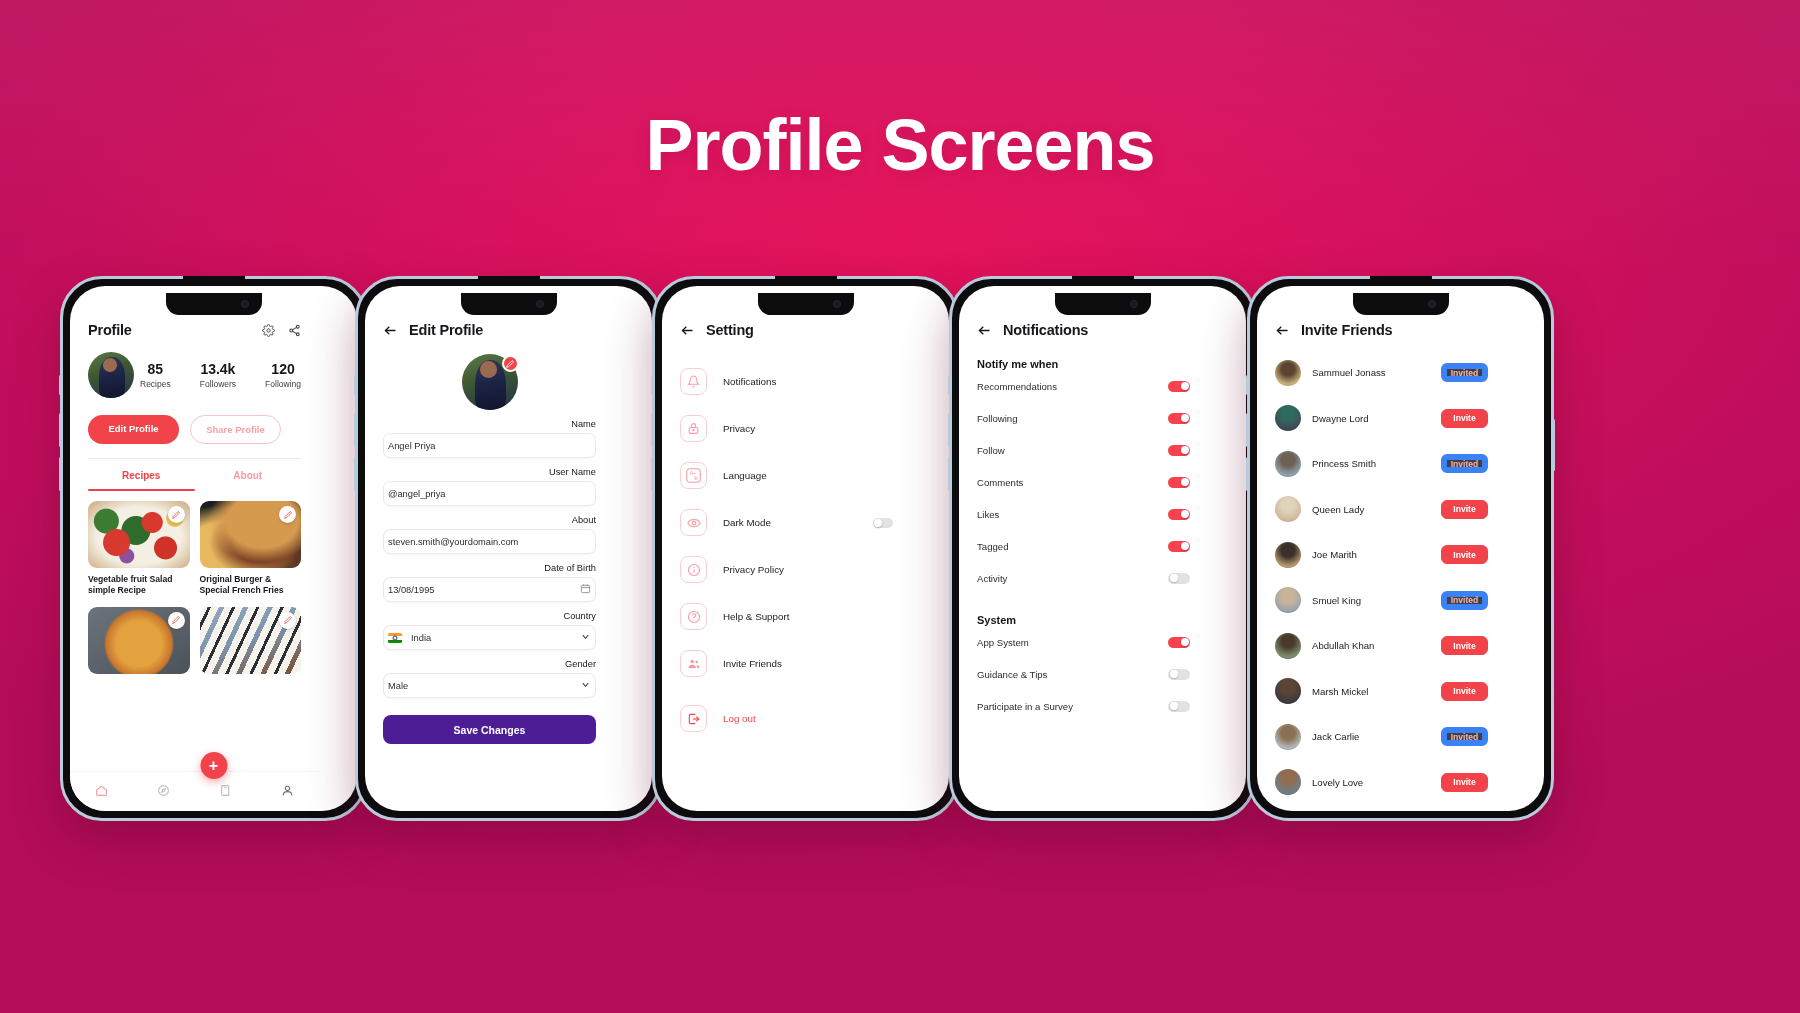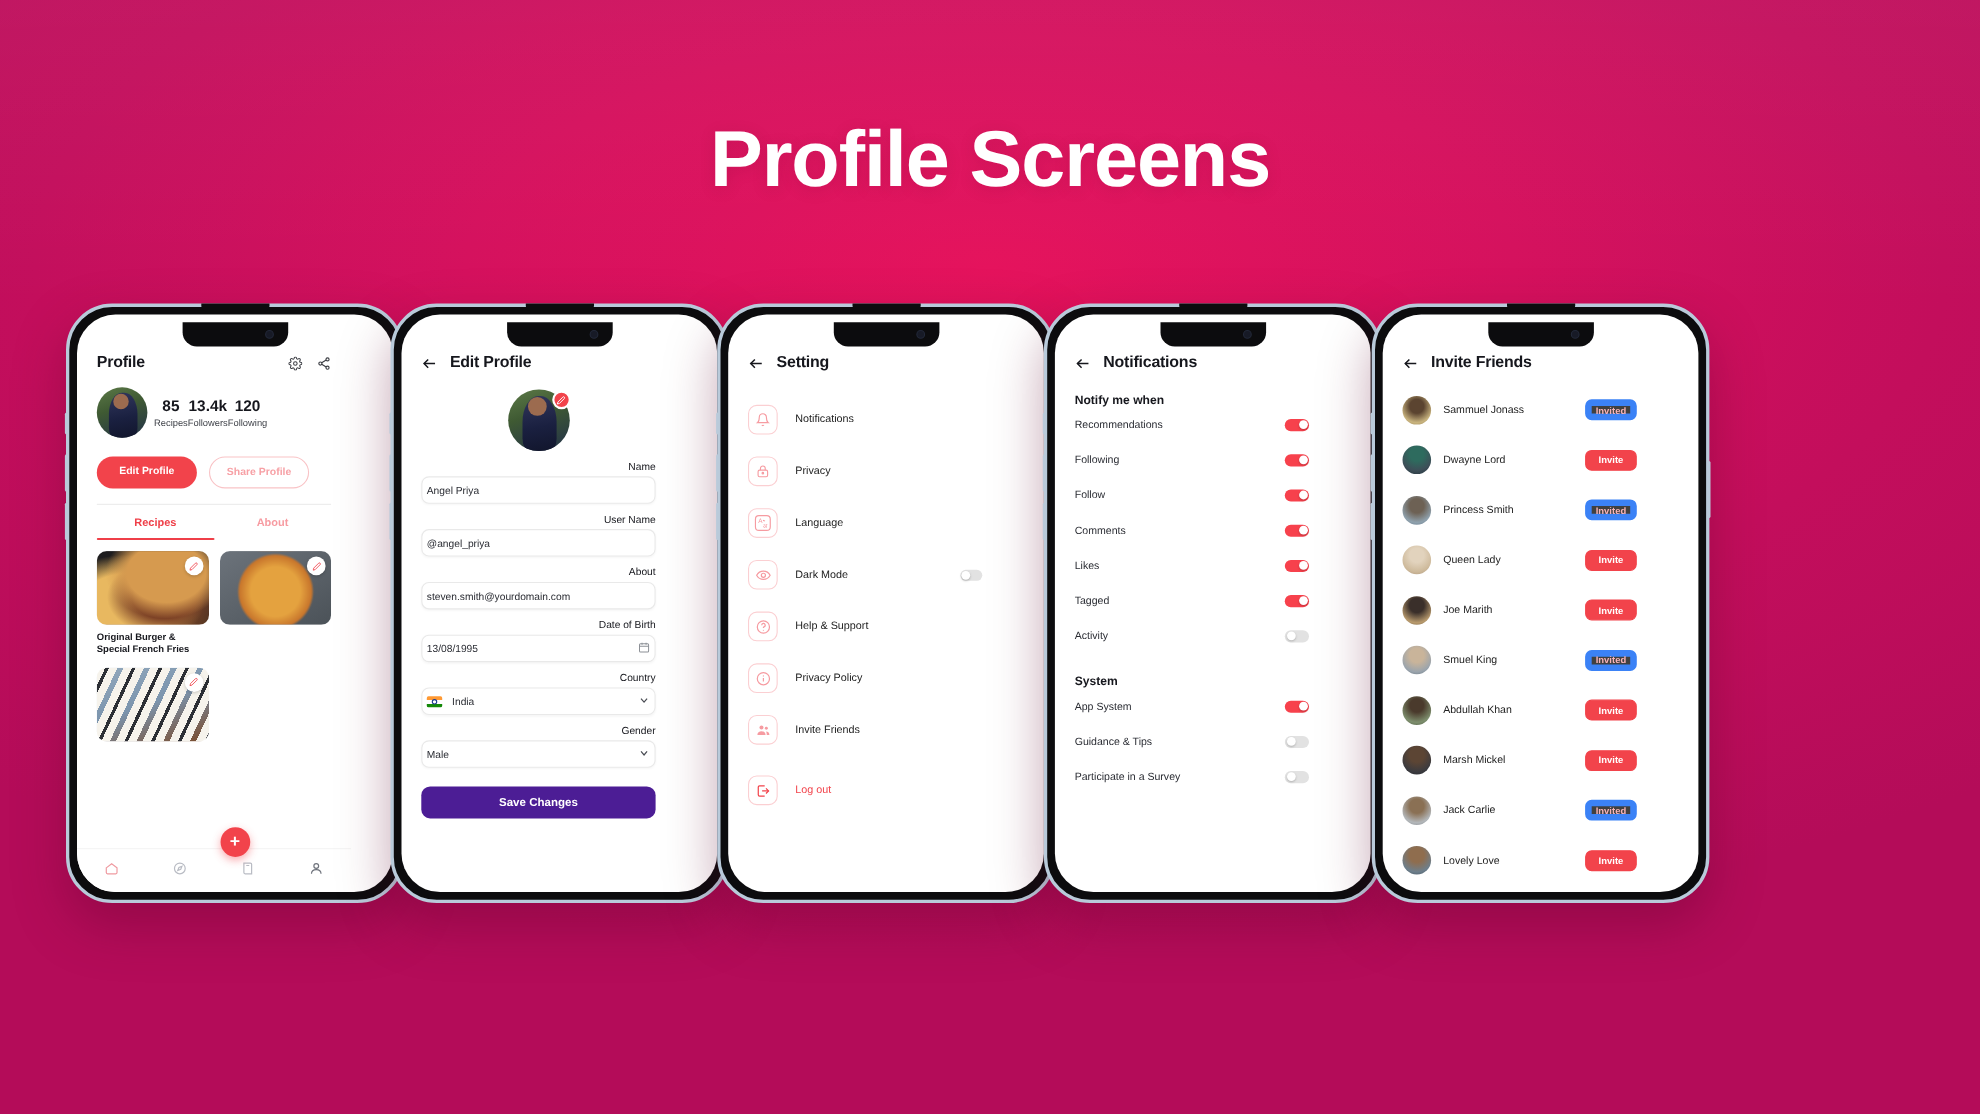--- a/index.html
+++ b/index.html
@@ -78,21 +78,21 @@
   .avatar::before{
     content:""; position:absolute; left:24%; top:10%; width:56%; height:92%;
     background:linear-gradient(170deg,#2a2f4e 0%,#1b2votes 1%,#141a33 60%,#0f1428 100%);
     background:linear-gradient(170deg,#31375c 0%,#1a2040 55%,#11152b 100%);
     border-radius:46% 46% 24% 24%;
   }
   .avatar::after{
     content:""; position:absolute; left:33%; top:13%; width:31%; height:30%;
     border-radius:50%; background:#9c6b4f;
   }
-  .stat-grp{ flex:1; display:flex; justify-content:flex-start; padding-left:6px; }
+  .stat-grp{ flex:1; display:flex; justify-content:space-between; padding-left:6px; }
   .stat{ text-align:center; }
   .stat .num{ font-size:14px; font-weight:bold; color:#16171d; }
   .stat .lbl{ font-size:8.5px; color:#3c3f46; margin-top:2px; }
   .p1-btns{ display:flex; gap:11px; margin-top:17px; }
   .btn-fill{
     background:#f2434b; color:#fff; font-size:9.5px; font-weight:bold;
     border-radius:18px; padding:8px 0; width:91px; text-align:center; border:none; cursor:pointer;
   }
   .btn-out{
     background:#fff; color:#f7a0a5; font-size:9.5px; font-weight:bold;
@@ -270,20 +270,30 @@
 
       <div class="divider"></div>
       <div class="tabs">
         <div class="tab active">Recipes</div>
         <div class="tab">About</div>
       </div>
       <div class="tab-underline"></div>
 
       <div class="grid">
         <div class="card">
+          <div class="thumb th-salad">
+            <div class="edit-pill">
+              <svg width="8" height="8" viewBox="0 0 24 24" fill="none" stroke="#ef3f48" stroke-width="2.3">
+                  <path d="M17 3a2.8 2.8 0 0 1 4 4L7.5 20.5 2 22l1.5-5.5z"></path>
+                </svg>
+            </div>
+          </div>
+          <div class="card-ttl">Vegetable fruit Salad simple Recipe</div>
+        </div>
+        <div class="card">
           <div class="thumb th-burger">
             <div class="edit-pill">
               <svg width="8" height="8" viewBox="0 0 24 24" fill="none" stroke="#ef3f48" stroke-width="2.3">
                   <path d="M17 3a2.8 2.8 0 0 1 4 4L7.5 20.5 2 22l1.5-5.5z"></path>
                 </svg>
             </div>
           </div>
           <div class="card-ttl">Original Burger &amp; Special French Fries</div>
         </div>
         <div class="card">
@@ -483,35 +493,35 @@
           </span>
           <span class="set-lbl">Dark Mode</span>
           <span class="toggle">
               <span class="knob"></span>
             </span>
         </div>
         <div class="set-row">
           <span class="set-ico">
             <svg width="14" height="14" viewBox="0 0 24 24" fill="none" stroke="#f69ba1" stroke-width="1.9">
                 <circle cx="12" cy="12" r="9.5"></circle>
-                <path d="M9.4 9.2a2.7 2.7 0 1 1 3.6 2.5c-.7.3-1 .9-1 1.6v.4"></path>
-                <circle cx="12" cy="17" r=".9" fill="#f69ba1" stroke="none"></circle>
+                <line x1="12" y1="11" x2="12" y2="16.5"></line>
+                <circle cx="12" cy="7.6" r="1" fill="#f69ba1" stroke="none"></circle>
               </svg>
           </span>
-          <span class="set-lbl">Help &amp; Support</span>
+          <span class="set-lbl">Privacy Policy</span>
         </div>
         <div class="set-row">
           <span class="set-ico">
             <svg width="14" height="14" viewBox="0 0 24 24" fill="none" stroke="#f69ba1" stroke-width="1.9">
                 <circle cx="12" cy="12" r="9.5"></circle>
-                <line x1="12" y1="11" x2="12" y2="16.5"></line>
-                <circle cx="12" cy="7.6" r="1" fill="#f69ba1" stroke="none"></circle>
+                <path d="M9.4 9.2a2.7 2.7 0 1 1 3.6 2.5c-.7.3-1 .9-1 1.6v.4"></path>
+                <circle cx="12" cy="17" r=".9" fill="#f69ba1" stroke="none"></circle>
               </svg>
           </span>
-          <span class="set-lbl">Privacy Policy</span>
+          <span class="set-lbl">Help &amp; Support</span>
         </div>
         <div class="set-row">
           <span class="set-ico">
             <svg width="14" height="14" viewBox="0 0 24 24" fill="#f69ba1" stroke="none">
                 <circle cx="9" cy="7.6" r="3.1"></circle>
                 <circle cx="16.6" cy="8.6" r="2.3"></circle>
                 <path d="M2.6 19c0-3.6 2.9-5.6 6.4-5.6s6.4 2 6.4 5.6z"></path>
                 <path d="M16.2 13.6c2.7.1 5.2 1.6 5.2 5.4h-4.1c0-2.1-.5-3.9-1.1-5.4z"></path>
               </svg>
           </span>

